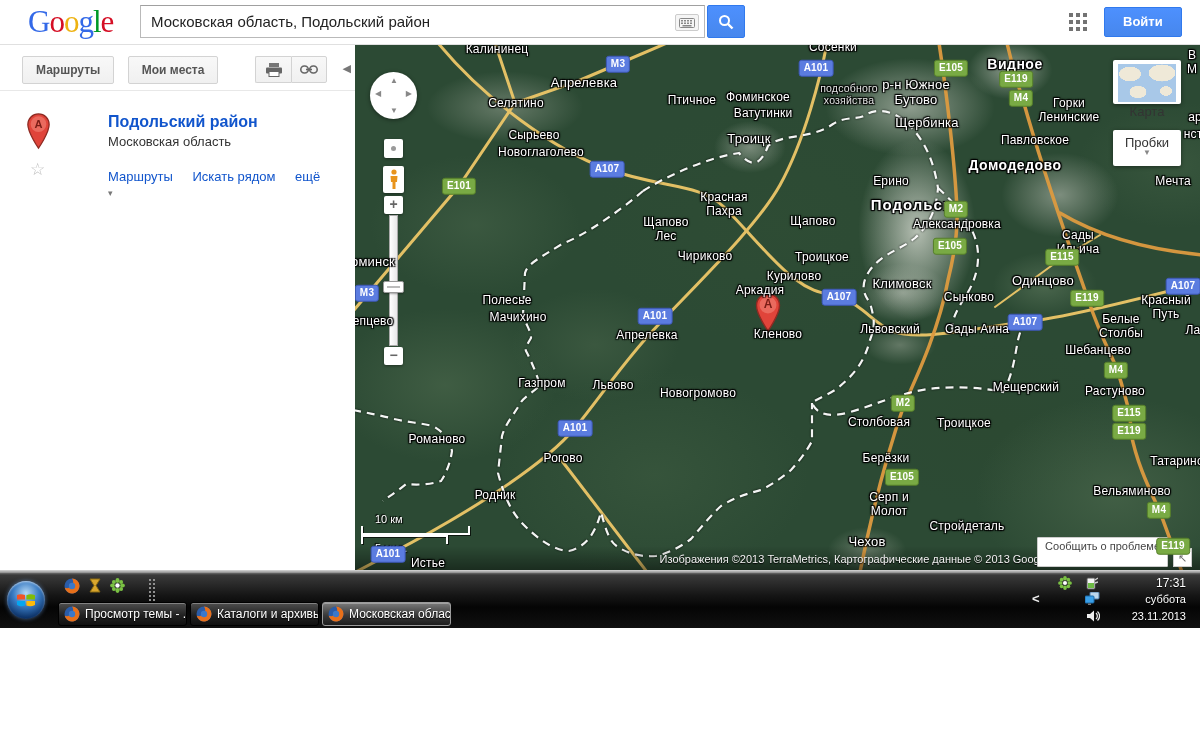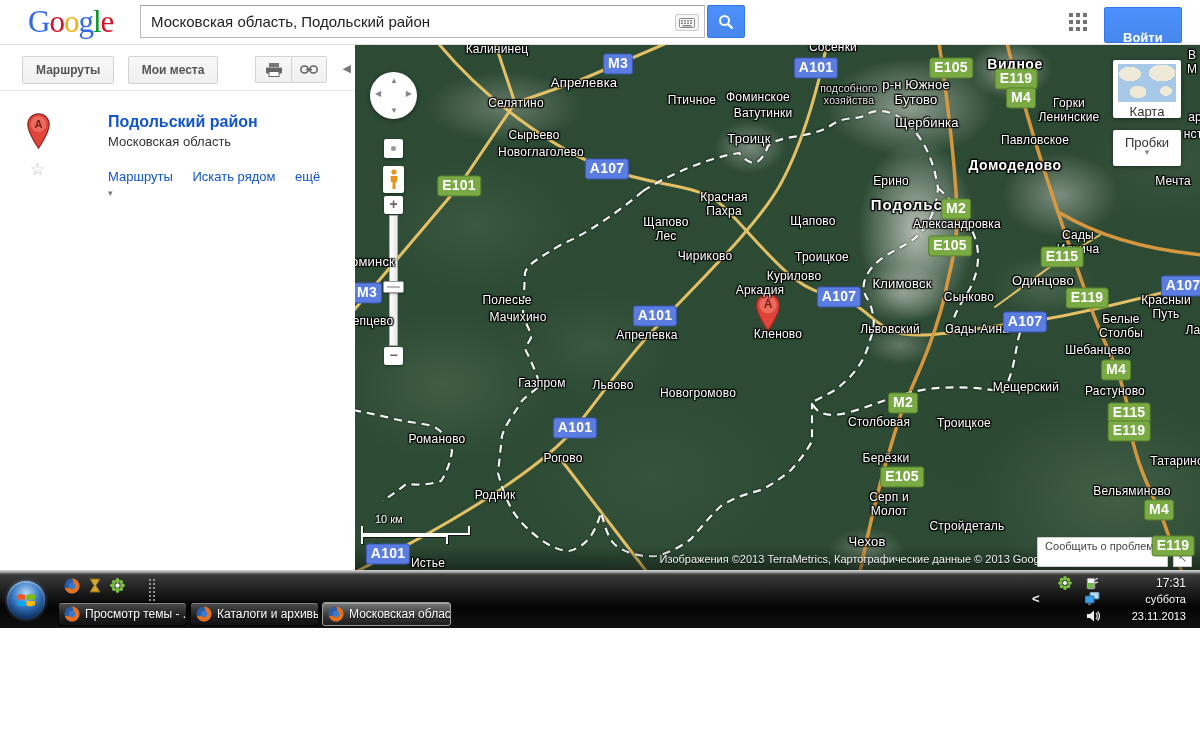--- a/index.html
+++ b/index.html
@@ -7,21 +7,21 @@
   .page { position:relative; width:1200px; height:750px; }
 
   
   .header { position:relative; height:45px; background:#fff; border-bottom:1px solid #e0e0e0; }
   .logo { position:absolute; left:28px; top:4px; font-family:"Liberation Serif",serif; font-size:31px; letter-spacing:-1px; }
   .searchbox { position:absolute; left:140px; top:5px; width:565px; height:33px; border:1px solid #b9b9b9; border-top-color:#a0a0a0; background:#fff; }
   .searchbox input { position:absolute; left:0; top:0; width:100%; height:100%; border:none; outline:none; padding:0 34px 0 10px; font-size:15px; color:#222; font-family:"Liberation Sans",sans-serif; }
   .kbd-btn { position:absolute; right:5px; top:8px; width:24px; height:17px; border:1px solid #ccc; border-radius:2px; background:#f5f5f5; display:flex; align-items:center; justify-content:center; cursor:pointer; }
   .search-btn { position:absolute; left:707px; top:5px; width:38px; height:33px; background:linear-gradient(#4d90fe,#4787ed); border:1px solid #3079ed; border-radius:2px; display:flex; align-items:center; justify-content:center; cursor:pointer; }
   .apps-grid { position:absolute; left:1069px; top:13px; width:18px; height:18px; cursor:pointer; }
-  .signin-btn { position:absolute; left:1104px; top:7px; height:36px; padding:16px 18px; background:linear-gradient(#4d90fe,#4787ed); border:1px solid #3079ed; border-radius:2px; color:#fff; font-size:13px; font-weight:bold; line-height:28px; cursor:pointer; }
+  .signin-btn { position:absolute; left:1104px; top:7px; height:30px; padding:0 18px; background:linear-gradient(#4d90fe,#4787ed); border:1px solid #3079ed; border-radius:2px; color:#fff; font-size:13px; font-weight:bold; line-height:28px; cursor:pointer; }
 
   
   .main { position:relative; height:525px; display:flex; }
   .sidebar { position:relative; width:355px; height:525px; background:#fff; }
   .side-top { position:relative; height:46px; padding:11px 16px 0 22px; border-bottom:1px solid #e8e8e8; }
   .side-btn { display:inline-block; padding:6px 13px; background:linear-gradient(#f8f8f8,#f0f0f0); border:1px solid #d3d3d3; border-radius:2px; color:#555; font-size:12px; font-weight:bold; margin-right:9px; cursor:pointer; }
   .icon-group { position:absolute; right:28px; top:11px; display:flex; }
   .icon-btn { width:36px; height:27px; background:linear-gradient(#f8f8f8,#f0f0f0); border:1px solid #d3d3d3; display:flex; align-items:center; justify-content:center; cursor:pointer; }
   .icon-btn:first-child { border-radius:2px 0 0 2px; border-right:none; }
   .icon-btn:last-child { border-radius:0 2px 2px 0; }
@@ -58,41 +58,41 @@
       radial-gradient(ellipse 180px 120px at 640px 380px, rgba(44,72,48,.55), rgba(44,72,48,0) 70%),
       radial-gradient(ellipse 150px 100px at 120px 180px, rgba(73,102,75,.5), rgba(73,102,75,0) 70%),
       radial-gradient(ellipse 140px 90px at 820px 120px, rgba(70,100,72,.45), rgba(70,100,72,0) 70%),
       radial-gradient(ellipse 120px 80px at 240px 300px, rgba(80,108,80,.4), rgba(80,108,80,0) 70%);
   }
   .roads-svg { position:absolute; left:0; top:0; pointer-events:none; }
   .maplabel { position:absolute; transform:translate(-50%,-50%); color:#fff; font-size:12px; line-height:1.15; text-align:center; white-space:pre-line; letter-spacing:.2px; pointer-events:none;
     text-shadow:1px 1px 1px #000,-1px -1px 1px #000,1px -1px 1px #000,-1px 1px 1px #000,0 0 3px #000; }
   .c13 { font-size:13px; } .c14 { font-size:14px; font-weight:bold; letter-spacing:.5px; } .c15 { font-size:15px; font-weight:bold; letter-spacing:1px; }
   .small { font-size:10.5px; color:#e4e4e4; }
-  .badge-blue,.badge-green { font-size:14px; font-weight:bold; padding:1px 4px 2px; border-radius:3px; text-shadow:none; white-space:nowrap; }
+  .badge-blue,.badge-green { font-size:10px; font-weight:bold; padding:1px 4px 2px; border-radius:3px; text-shadow:none; white-space:nowrap; }
   .badge-blue { background:#5b7ce0; border:1px solid #3c57b5; }
   .badge-green { background:#79aa44; border:1px solid #567f2a; }
 
   .pin { position:absolute; transform:translate(-50%,-100%); width:27px; height:40px; cursor:pointer; }
   .pin .pin-letter { position:absolute; left:0; top:4px; width:27px; text-align:center; color:#7a1d16; font-size:12px; font-weight:bold; }
 
   
   .pan-ctrl { position:absolute; left:15px; top:27px; width:47px; height:47px; background:#fff; border-radius:50%; box-shadow:0 1px 4px rgba(0,0,0,.45); cursor:pointer; }
   .pan-ctrl span { position:absolute; font-size:8px; color:#888; }
   .pan-up{left:20px;top:4px;} .pan-down{left:20px;bottom:4px;} .pan-left{left:5px;top:17px;} .pan-right{right:5px;top:17px;}
   .dot-btn { position:absolute; left:29px; top:94px; width:19px; height:19px; background:#fff; border-radius:2px; box-shadow:0 1px 3px rgba(0,0,0,.4); cursor:pointer; }
   .dot-btn i { position:absolute; left:7px; top:7px; width:5px; height:5px; background:#9a9a9a; border-radius:50%; }
   .pegman-btn { position:absolute; left:28px; top:121px; width:21px; height:27px; background:#fff; border-radius:2px; box-shadow:0 1px 3px rgba(0,0,0,.4); display:flex; align-items:center; justify-content:center; cursor:pointer; }
   .zoom-plus,.zoom-minus { position:absolute; left:29px; width:19px; height:18px; background:#fff; border-radius:2px; box-shadow:0 1px 3px rgba(0,0,0,.4); color:#666; font-size:14px; font-weight:bold; text-align:center; line-height:17px; cursor:pointer; }
   .zoom-plus { top:151px; } .zoom-minus { top:302px; }
   .zoom-track { position:absolute; left:34px; top:170px; width:9px; height:131px; background:linear-gradient(90deg,#fff,#e8e8e8); border:1px solid #aaa; cursor:pointer; }
   .zoom-handle { position:absolute; left:28px; top:236px; width:21px; height:12px; background:#fff; border:1px solid #999; border-radius:2px; box-shadow:0 1px 2px rgba(0,0,0,.35); cursor:pointer; }
   .zoom-handle i { display:block; margin:4px 3px; height:2px; background:#bbb; }
 
-  .maptype-card { position:absolute; left:758px; top:15px; width:68px; height:58px; background:#fff; border-radius:2px; box-shadow:0 1px 4px rgba(0,0,0,.45); text-align:center; cursor:pointer; }
+  .maptype-card { position:absolute; left:758px; top:15px; width:68px; height:44px; background:#fff; border-radius:2px; box-shadow:0 1px 4px rgba(0,0,0,.45); text-align:center; cursor:pointer; }
   .maptype-thumb { margin:4px auto 0; width:58px; height:38px; background:#a8c8e8;
     background-image:radial-gradient(ellipse 18px 12px at 12px 10px,#efe9d8 60%,rgba(239,233,216,0) 61%),radial-gradient(ellipse 22px 14px at 44px 9px,#efe9d8 60%,rgba(239,233,216,0) 61%),radial-gradient(ellipse 14px 10px at 20px 28px,#efe9d8 60%,rgba(239,233,216,0) 61%),radial-gradient(ellipse 10px 8px at 48px 27px,#efe9d8 60%,rgba(239,233,216,0) 61%); }
   .maptype-label { font-size:13px; color:#333; margin-top:2px; }
   .traffic-card { position:absolute; left:758px; top:85px; width:68px; height:36px; background:#fff; border-radius:2px; box-shadow:0 1px 4px rgba(0,0,0,.45); text-align:center; cursor:pointer; }
   .traffic-label { font-size:13px; color:#333; margin-top:5px; }
   .traffic-arrow { font-size:8px; color:#888; line-height:5px; }
 
   .scalebar { position:absolute; left:6px; top:468px; color:#fff; font-size:11px; text-shadow:1px 1px 1px #000,-1px -1px 1px #000; }
   .scale-km { width:109px; height:9px; border-left:2px solid #fff; border-right:2px solid #fff; border-bottom:2px solid #fff; filter:drop-shadow(1px 1px 0 rgba(0,0,0,.7)); }
   .scale-mi { width:87px; height:9px; border-left:2px solid #fff; border-right:2px solid #fff; border-top:2px solid #fff; filter:drop-shadow(1px 1px 0 rgba(0,0,0,.7)); }

